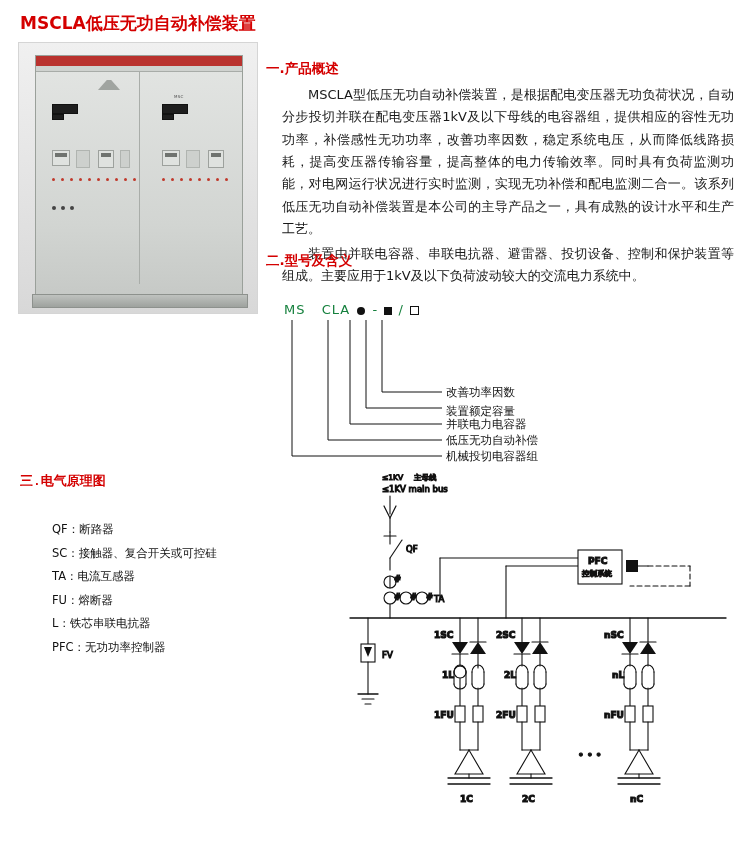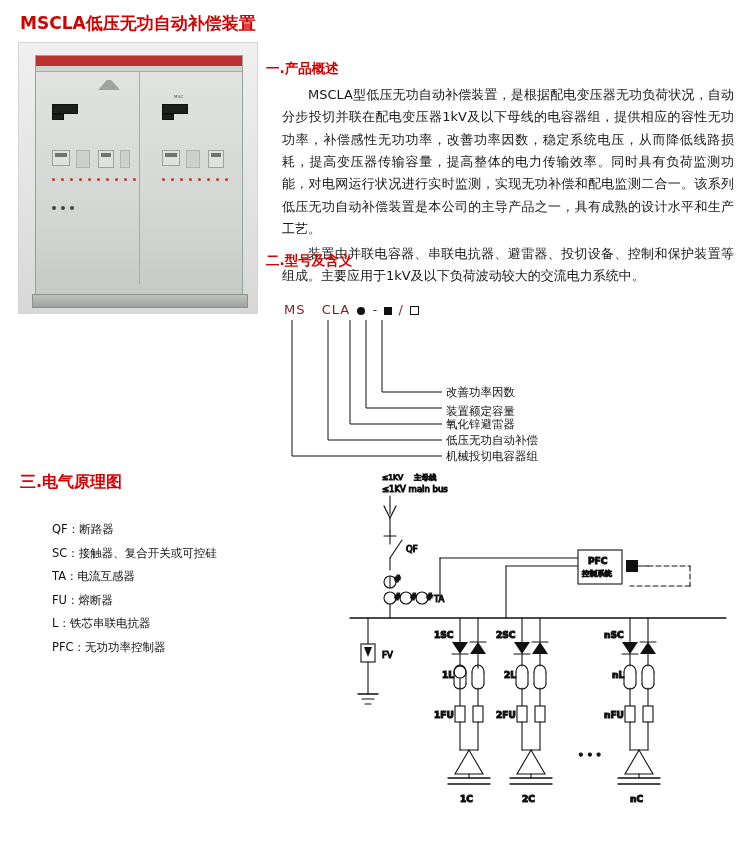--- a/index.html
+++ b/index.html
@@ -120,21 +120,21 @@
     position: relative;
     margin-top: 10px;
     height: 190px;
   }
   .model-code {
     position: absolute;
     left: 18px; top: 22px;
     font-size: 13px;
     letter-spacing: 1px;
     white-space: nowrap;
-    color: #7f1d1d;
+    color: #15803d;
     text-align: center;
   }
   .model-code .sq {
     display:inline-block; width:9px; height:9px;
     border:1px solid #111; vertical-align: middle;
     margin: 0 1px;
   }
   .model-code .filled-sq {
     display:inline-block; width:8px; height:8px; background:#111;
     vertical-align: middle; margin: 0 1px;
@@ -149,23 +149,24 @@
     font-size: 11.5px;
     color: #111;
     white-space: nowrap;
   }
   svg.leader { position:absolute; left:0; top:0; overflow:visible; }
 
   
   .sec3-head {
     position: absolute;
     left: 20px; top: 472px;
-    font-size: 16px;
+    font-size: 13px;
     font-weight: bold;
     color: #d40000;
+    font-family: Liberation Mono, monospace;
   }
   .legend-list {
     position: absolute;
     left: 52px; top: 518px;
     font-size: 11.5px;
     line-height: 2.05;
     color: #111;
   }
   .legend-list div { white-space: nowrap; }
 
@@ -269,21 +270,21 @@
 
         <path d="M84,40 L84,144 L176,144" stroke="#111" stroke-width="1" fill="none"></path>
 
         <path d="M62,40 L62,160 L176,160" stroke="#111" stroke-width="1" fill="none"></path>
 
         <path d="M26,40 L26,176 L176,176" stroke="#111" stroke-width="1" fill="none"></path>
       </svg>
 
       <div class="legend" style="top:105px;">改善功率因数</div>
       <div class="legend" style="top:124px;">装置额定容量</div>
-      <div class="legend" style="top:137px;">氧化锌避雷器</div>
+      <div class="legend" style="top:137px;">并联电力电容器</div>
       <div class="legend" style="top:153px;">低压无功自动补偿</div>
       <div class="legend" style="top:169px;">机械投切电容器组</div>
     </div>
   </div>
 
   <div class="sec3-head">三.电气原理图</div>
 
   <div class="legend-list">
     <div>QF：断路器</div>
     <div>SC：接触器、复合开关或可控硅</div>

